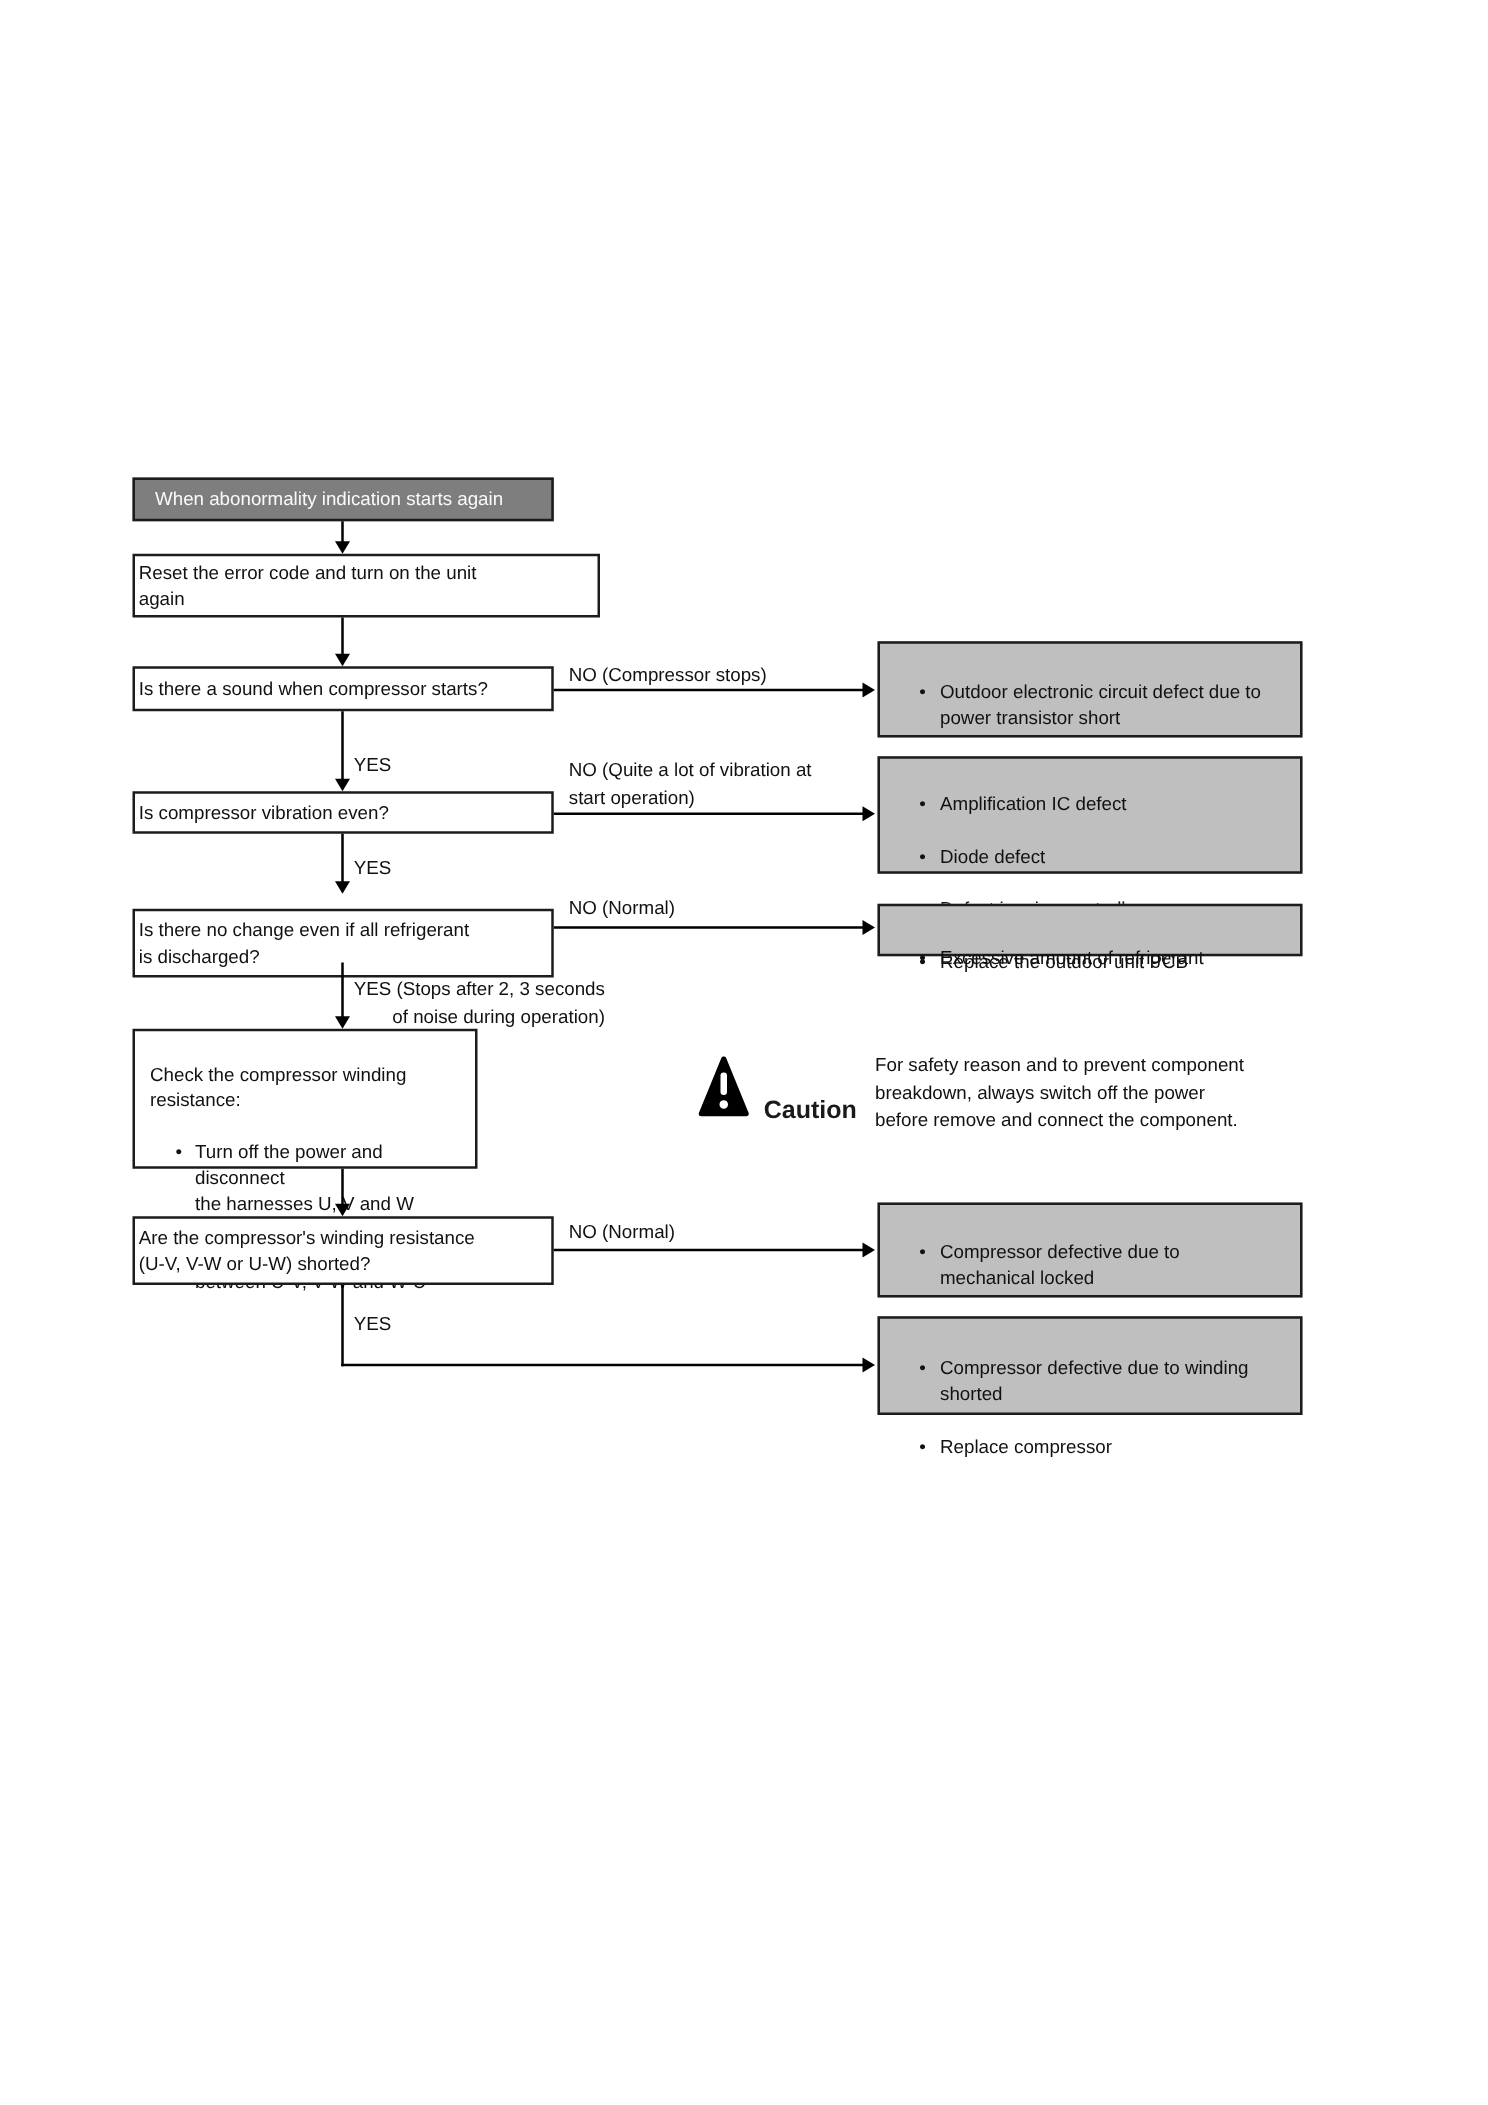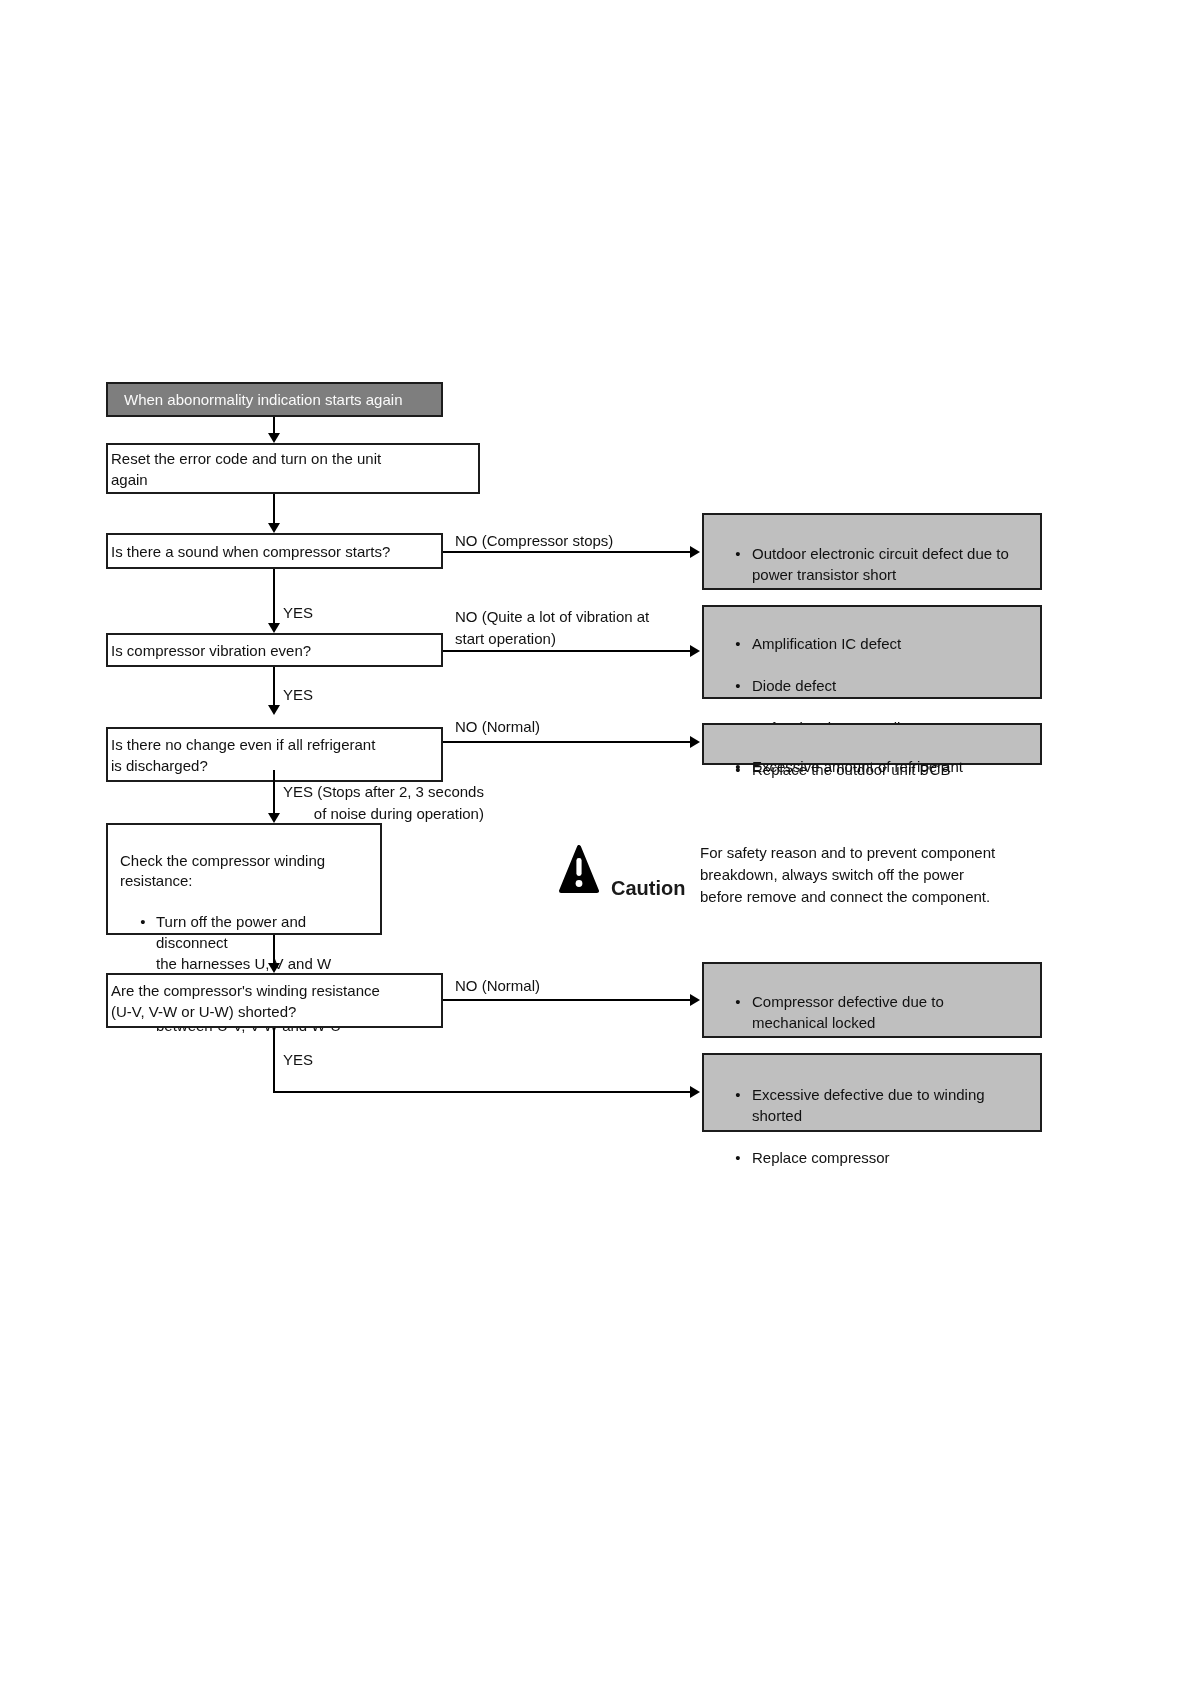--- a/index.html
+++ b/index.html
@@ -86,21 +86,21 @@
   <div class="box result" style="left:702px;top:962px;width:340px;height:76px;padding-top:6px;">
     <div class="bul" style="padding-left:20px;"><span class="dot">•</span>
       <span class="txt">Compressor defective due to
 mechanical locked</span></div>
     <div class="bul" style="padding-left:20px;"><span class="dot">•</span>
       <span class="txt">Replace compressor</span></div>
   </div>
 
   <div class="box result" style="left:702px;top:1053px;width:340px;height:79px;padding-top:8px;">
     <div class="bul" style="padding-left:20px;"><span class="dot">•</span>
-      <span class="txt">Excessive defective due to winding
+      <span class="txt">Compressor defective due to winding
 shorted</span></div>
     <div class="bul" style="padding-left:20px;"><span class="dot">•</span>
       <span class="txt">Replace compressor</span></div>
   </div>
 
   <div class="vline" style="left:273px;top:417px;height:17px;"></div>
   <div class="arr-d" style="left:268px;top:433px;"></div>
 
   <div class="vline" style="left:273px;top:494px;height:30px;"></div>
   <div class="arr-d" style="left:268px;top:523px;"></div>

